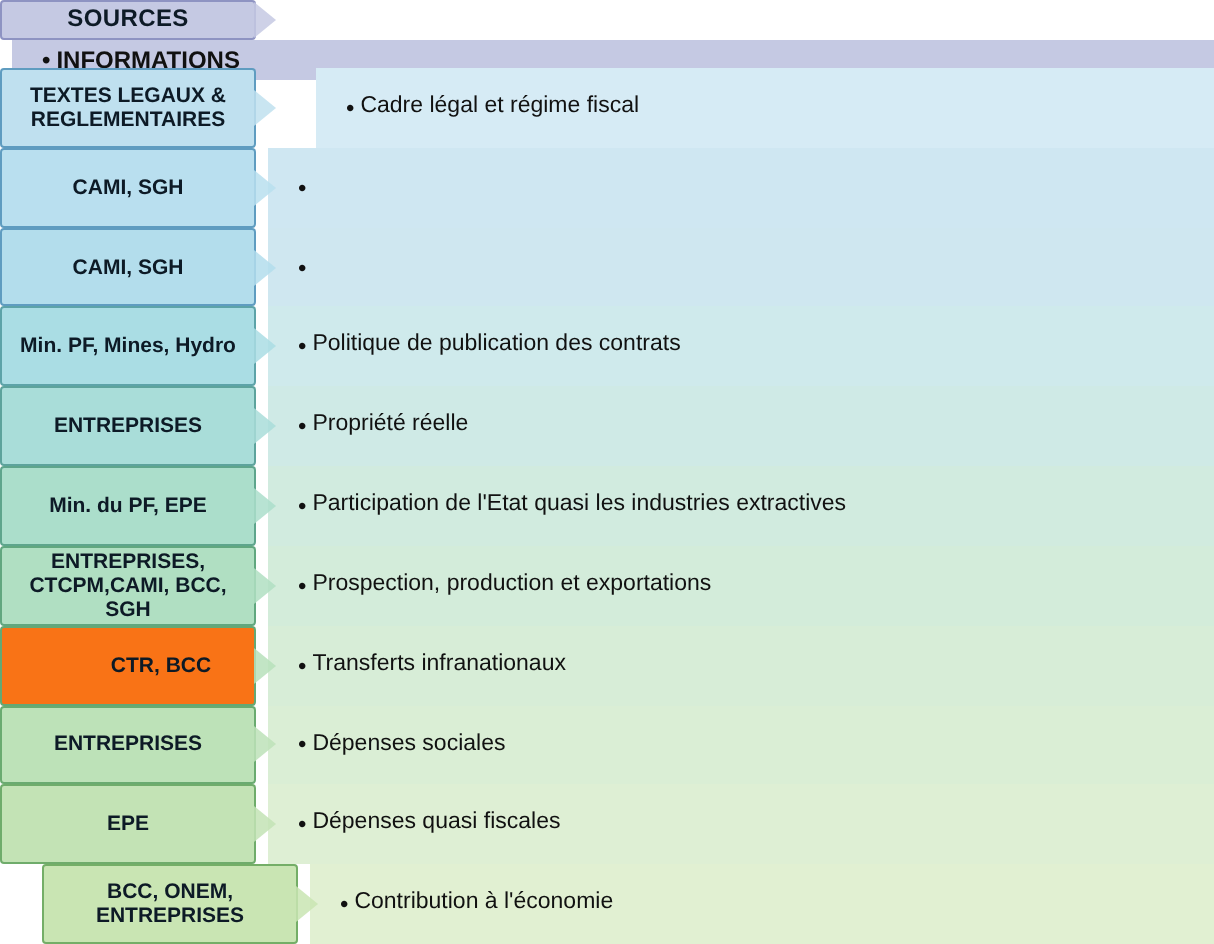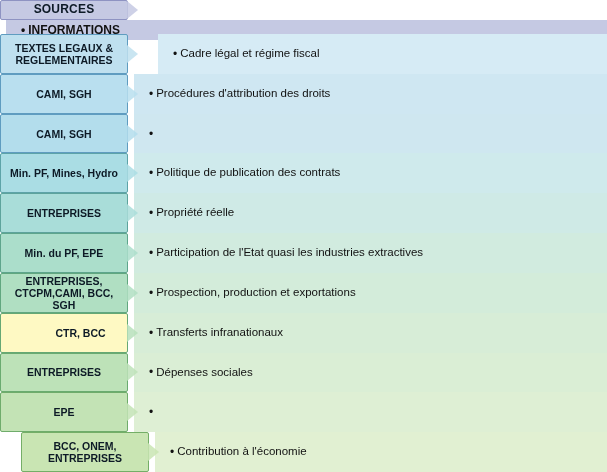--- a/index.html
+++ b/index.html
@@ -106,21 +106,20 @@
         <span class="bullet">•</span>
         <span>Cadre légal et régime fiscal</span>
       </div>
     </div>
     <div class="row" style="height: 39.8182px;">
       <div class="src" style="background: rgb(185, 223, 239); border-color: rgb(95, 156, 192); color: rgb(185, 223, 239);">
         <span style="color: rgb(13, 26, 38);">CAMI, SGH</span>
       </div>
       <div class="info" style="background: rgb(207, 231, 242);">
         <span class="bullet">•</span>
-        <span>Procédures d'attribution  des droits</span>
       </div>
     </div>
     <div class="row" style="height: 39.8182px;">
       <div class="src" style="background: rgb(179, 221, 236); border-color: rgb(95, 156, 192); color: rgb(179, 221, 236);">
         <span style="color: rgb(13, 26, 38);">CAMI, SGH</span>
       </div>
       <div class="info" style="background: rgb(207, 231, 240);">
         <span class="bullet">•</span>
       </div>
     </div>
@@ -154,21 +153,21 @@
     <div class="row" style="height: 39.8182px;">
       <div class="src" style="background: rgb(176, 223, 194); border-color: rgb(97, 167, 127); color: rgb(176, 223, 194);">
         <span style="color: rgb(13, 26, 38);">ENTREPRISES, CTCPM,CAMI, BCC, SGH</span>
       </div>
       <div class="info" style="background: rgb(211, 236, 218);">
         <span class="bullet">•</span>
         <span>Prospection, production et exportations</span>
       </div>
     </div>
     <div class="row" style="height: 39.8182px;">
-      <div class="src" style="background: #fef9c3; border-color: rgb(101, 168, 116); color: rgb(183, 224, 187); padding-left: 37px;">
+      <div class="src" style="background: #f97316; border-color: rgb(101, 168, 116); color: rgb(183, 224, 187); padding-left: 37px;">
         <span style="color: rgb(13, 26, 38);">CTR, BCC</span>
       </div>
       <div class="info" style="background: rgb(215, 237, 215);">
         <span class="bullet">•</span>
         <span>Transferts infranationaux</span>
       </div>
     </div>
     <div class="row" style="height: 39.8182px;">
       <div class="src" style="background: rgb(189, 226, 184); border-color: rgb(106, 171, 112); color: rgb(189, 226, 184);">
         <span style="color: rgb(13, 26, 38);">ENTREPRISES</span>
@@ -177,20 +176,21 @@
         <span class="bullet">•</span>
         <span>Dépenses  sociales</span>
       </div>
     </div>
     <div class="row" style="height: 39.8182px;">
       <div class="src" style="background: rgb(195, 227, 181); border-color: rgb(111, 172, 107); color: rgb(195, 227, 181); text-decoration: underline;">
         <span style="color: rgb(13, 26, 38);">EPE</span>
       </div>
       <div class="info" style="background: rgb(222, 239, 212);">
         <span class="bullet">•</span>
+        <span>Dépenses  quasi fiscales</span>
       </div>
     </div>
     <div class="row" style="height: 39.8182px;">
       <div class="src" style="background: rgb(201, 229, 179); border-color: rgb(116, 174, 103); color: rgb(201, 229, 179); margin-left: 21px;">
         <span style="color: rgb(13, 26, 38);">BCC, ONEM, ENTREPRISES</span>
       </div>
       <div class="info" style="background: rgb(225, 240, 210);">
         <span class="bullet">•</span>
         <span>Contribution à l'économie</span>
       </div>

